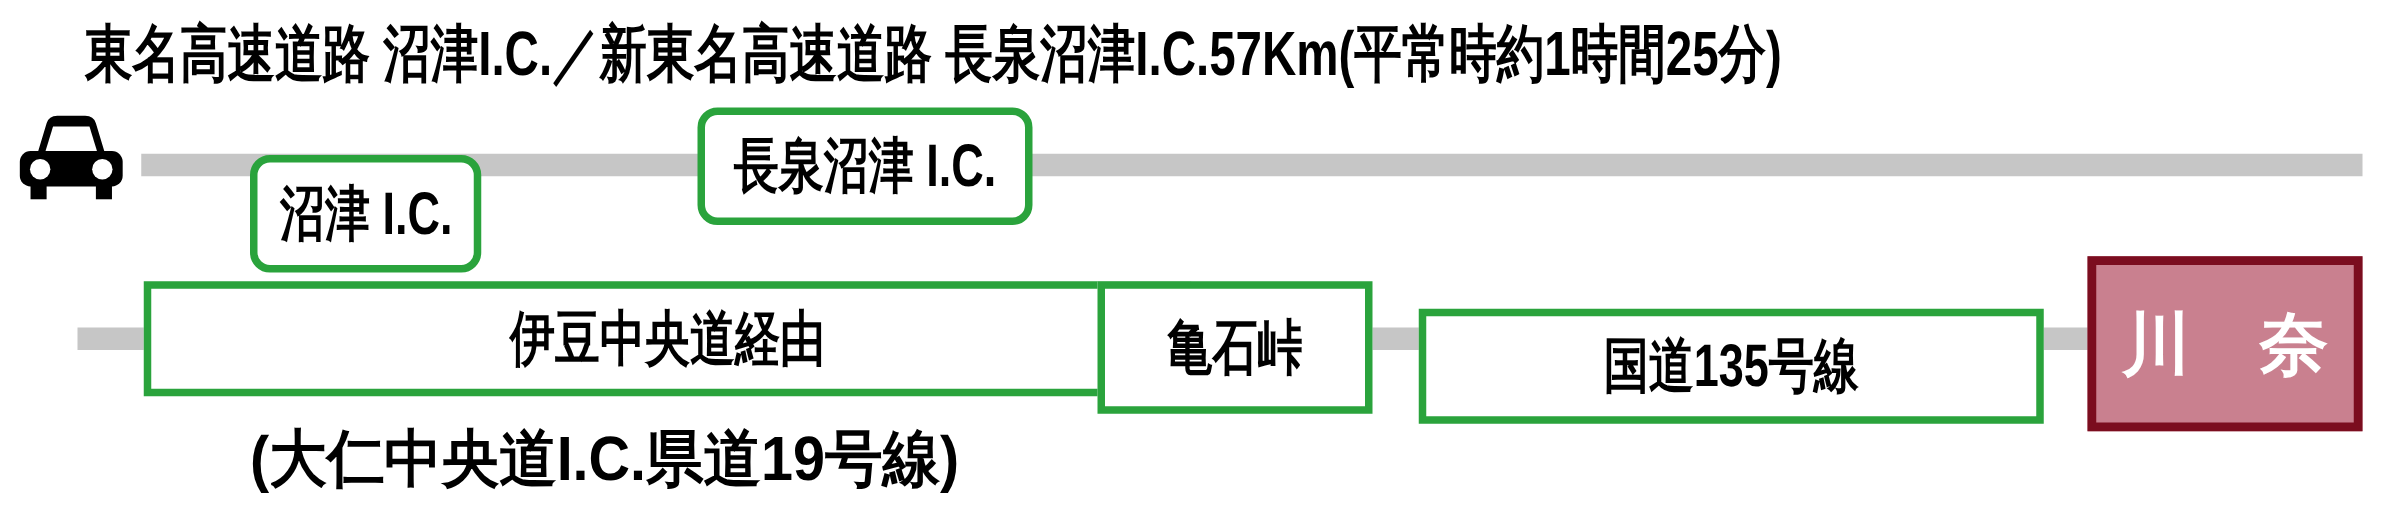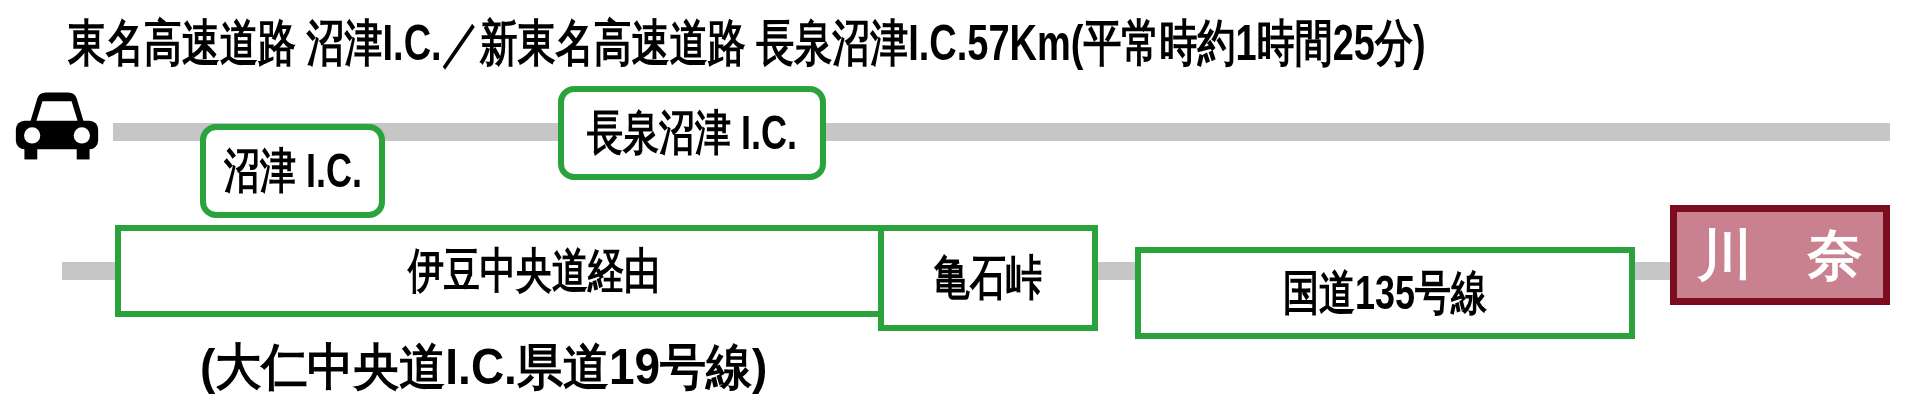--- a/index.html
+++ b/index.html
@@ -32,21 +32,21 @@
   .b2{left:558px;top:86px;width:268px;height:94px;}
   .b3{left:1157px;top:86px;width:290px;height:94px;}
   .b4{left:115px;top:225px;width:838px;height:92px;}
   .b5{left:878px;top:225px;width:220px;height:106px;}
   .b6{left:1135px;top:225px;width:500px;height:92px;margin-top:22px;}
   .lbl{font-size:48px;font-weight:bold;color:#000;display:inline-block;
        transform:scaleX(0.75);transform-origin:50% 50%;white-space:nowrap;}
   .lbl-xtight{transform:scaleX(0.70);}
 
   
-  .hotel{position:absolute;left:1670px;top:205px;width:220px;height:100px;box-sizing:border-box;
+  .hotel{position:absolute;left:1670px;top:205px;width:220px;height:140px;box-sizing:border-box;
          background:var(--rose);border:7px solid var(--maroon);z-index:3;
          display:flex;flex-direction:column;align-items:center;justify-content:center;}
   .hlbl{font-size:55px;font-weight:bold;color:#fff;line-height:62px;white-space:nowrap;}
 
   
   .note{position:absolute;left:200px;top:334px;font-size:50px;font-weight:bold;color:#000000;white-space:nowrap;}
   .cond-n{display:inline-block;transform:scaleX(0.92);transform-origin:0 50%;white-space:nowrap;}
 </style>
 </head>
 <body>

